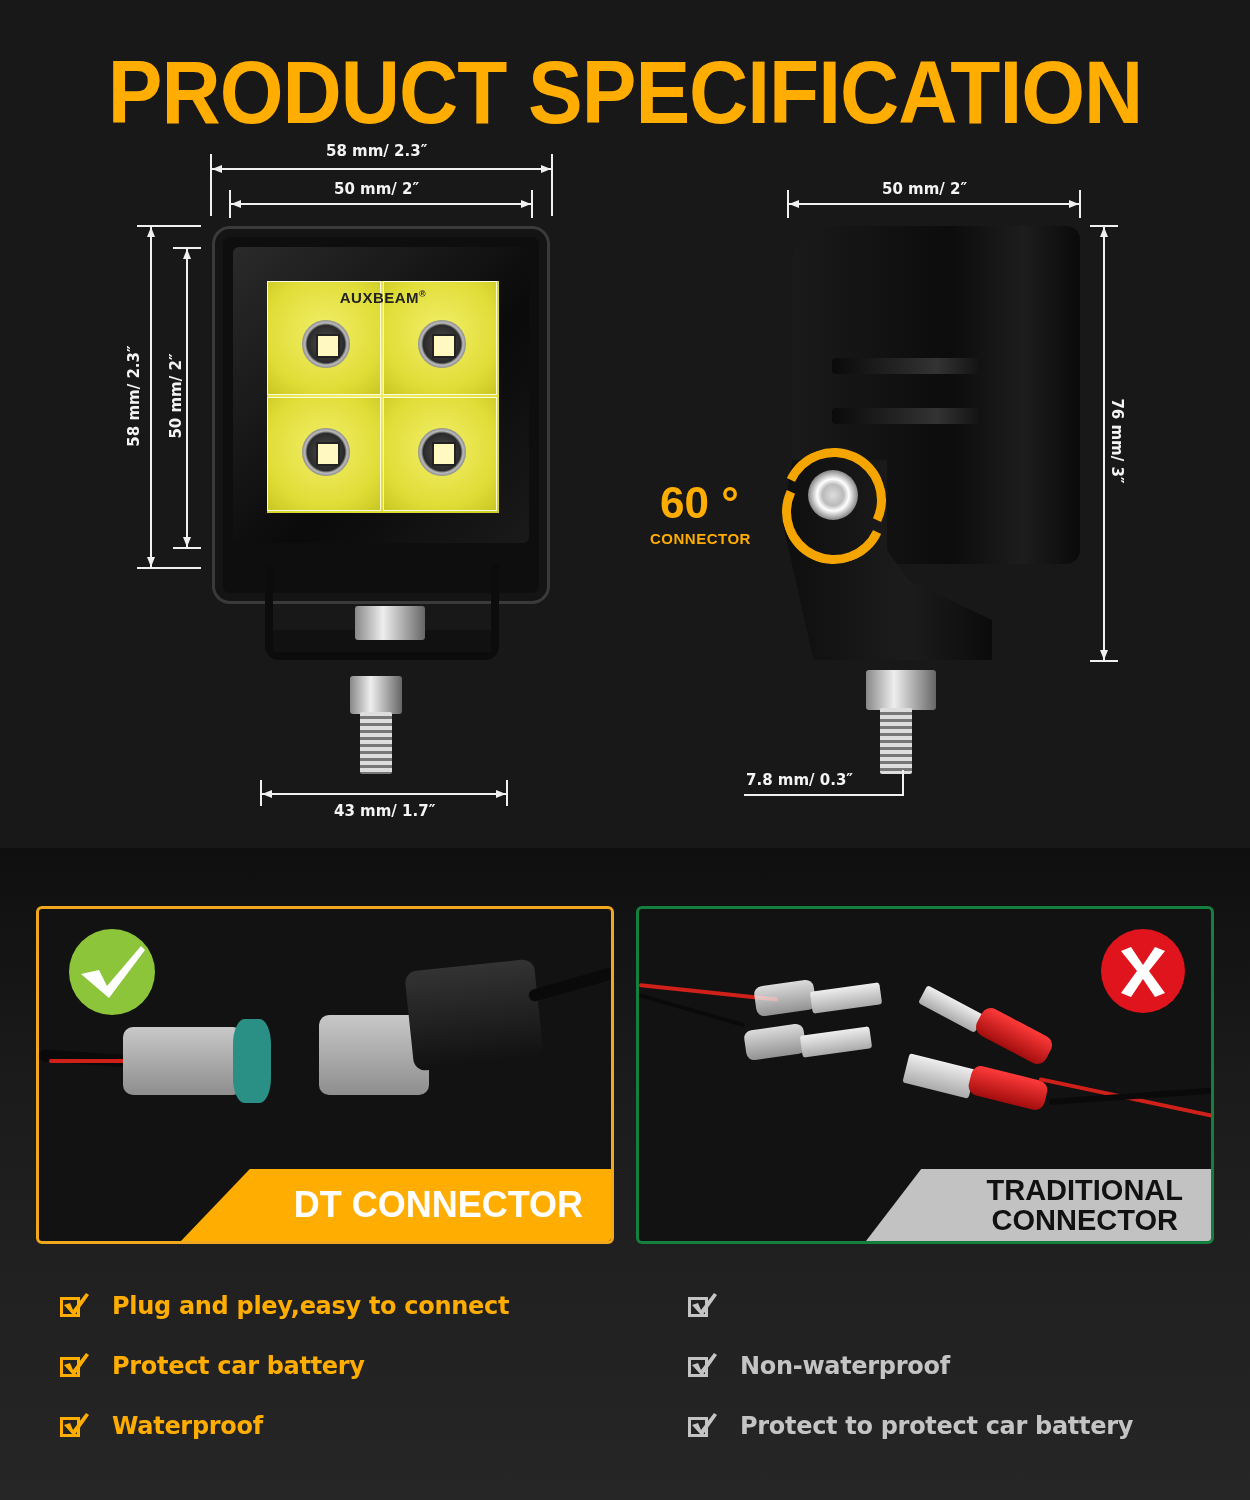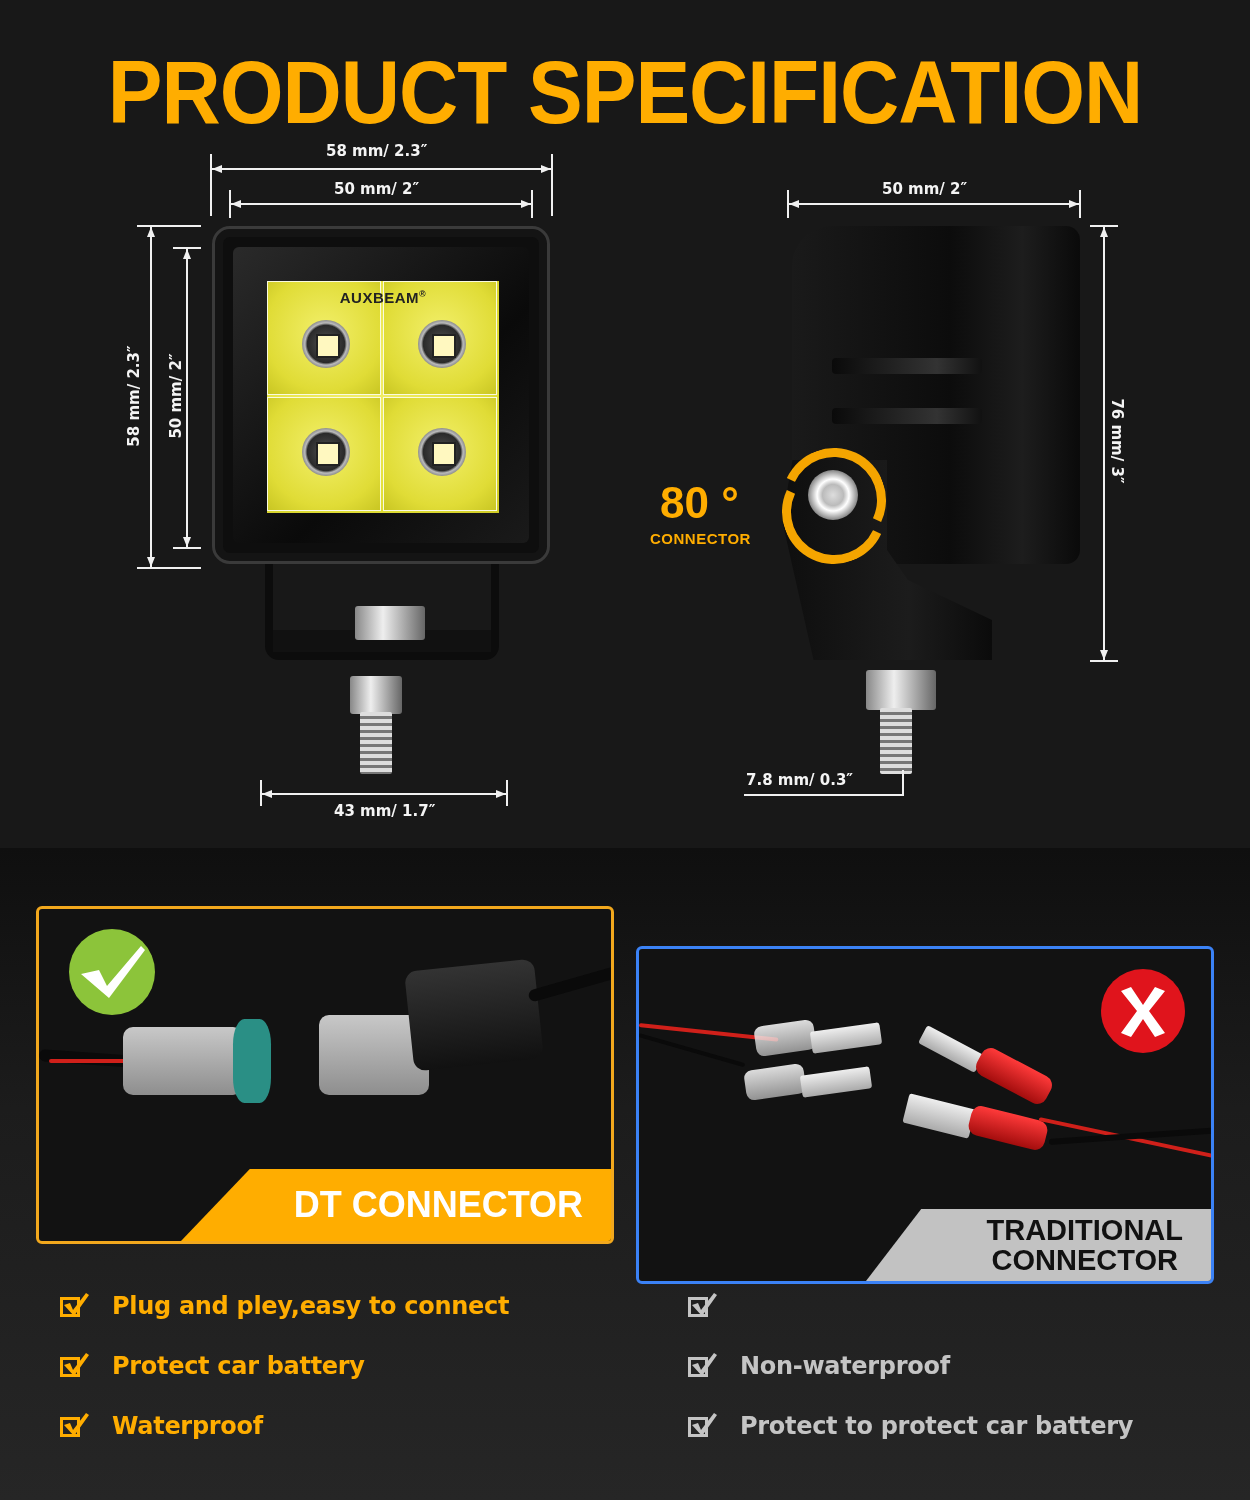--- a/index.html
+++ b/index.html
@@ -23,21 +23,21 @@
   .arrow-l { border-top: 4px solid transparent; border-bottom: 4px solid transparent; border-right: 10px solid #f0f0f0; }
   .arrow-r { border-top: 4px solid transparent; border-bottom: 4px solid transparent; border-left: 10px solid #f0f0f0; }
   .arrow-u { border-left: 4px solid transparent; border-right: 4px solid transparent; border-bottom: 10px solid #f0f0f0; }
   .arrow-d { border-left: 4px solid transparent; border-right: 4px solid transparent; border-top: 10px solid #f0f0f0; }
   .dim-label { position: absolute; font-family: "DejaVu Sans", sans-serif; font-weight: bold;
                font-size: 15px; color: #f4f4f4; white-space: nowrap; }
   .rot-ccw { transform: rotate(-90deg); transform-origin: center; }
   .rot-cw { transform: rotate(90deg); transform-origin: center; }
 
   
-  .light-front { position: absolute; left: 212px; top: 226px; width: 338px; height: 338px;
+  .light-front { position: absolute; left: 212px; top: 226px; width: 338px; height: 378px;
                  background: #0e0e0e; border-radius: 18px; border: 3px solid #3a3a3a;
                  box-shadow: inset 0 0 0 8px #141414; }
   .light-front .bezel { position: absolute; left: 18px; top: 18px; width: 296px; height: 296px;
                  background: linear-gradient(135deg, #2a2a2a, #0a0a0a 60%, #1a1a1a); border-radius: 6px; }
   .lens { position: absolute; left: 52px; top: 52px; width: 232px; height: 232px;
           background: radial-gradient(circle at 40% 40%, #f4f070 0%, #e4e23a 60%, #cfcb24 100%); }
   .lens .cell { position: absolute; width: 114px; height: 114px; border: 1px solid #fafae0;
                 background: radial-gradient(circle at 50% 45%, #f2ef6a 0%, #e0dc36 70%, #c9c623 100%); }
   .lens .led { position: absolute; left: 34px; top: 30px; width: 48px; height: 48px; border-radius: 50%;
                background: radial-gradient(circle, #555 0%, #2a2a2a 55%, #bbb 62%, #777 75%, #ccc 100%); }
@@ -67,21 +67,21 @@
   .rot-arrow { position: absolute; border: 9px solid #f5a500; border-radius: 50%; }
 
   .deg { position: absolute; left: 660px; top: 478px; font-family: "Liberation Sans", sans-serif; font-weight: 900;
          font-size: 44px; color: #ffad00; }
   .deg-sub { position: absolute; left: 650px; top: 530px; font-family: "Liberation Sans", sans-serif; font-weight: 900;
              font-size: 15px; color: #ffad00; letter-spacing: 0.5px; }
 
   
   .panel { position: absolute; top: 906px; width: 578px; height: 338px; background: #121212; border-radius: 6px; overflow: hidden; }
   .panel.good { left: 36px; border: 3px solid #f2a81d; }
-  .panel.bad { left: 636px; border: 3px solid #3b82f6; margin-top: 40px; }
+  .panel.bad { left: 636px; border: 3px solid #15803d; }
   .panel .banner { position: absolute; right: 0; bottom: 0; height: 72px; width: 430px;
                    clip-path: polygon(16% 0, 100% 0, 100% 100%, 0 100%); display: flex; align-items: center; justify-content: flex-end; padding-right: 28px; }
   .panel.good .banner { background: #ffad00; }
   .panel.bad .banner { background: #c2c2c2; width: 345px; }
   .banner-text { font-family: "Liberation Sans", sans-serif; font-weight: 900; font-size: 36px; line-height: 32px; text-align: center; }
   .panel.good .banner-text { color: #ffffff; }
   .panel.bad .banner-text { color: #111; font-size: 29px; line-height: 30px; }
 
   .badge { position: absolute; width: 86px; height: 86px; border-radius: 50%; display: flex; align-items: center; justify-content: center; }
   .badge.check { left: 30px; top: 20px; background: #8cc43a; }
@@ -191,21 +191,21 @@
     <div class="fin" style="left:40px;top:132px;width:150px;"></div>
     <div class="fin" style="left:40px;top:182px;width:150px;"></div>
   </div>
   <div class="side-bracket"></div>
   <div class="rot-arrow" style="left:782px;top:448px;width:104px;height:104px;border-color:#f5a500 #f5a500 transparent transparent;transform:rotate(-20deg);"></div>
   <div class="rot-arrow" style="left:782px;top:460px;width:104px;height:104px;border-color:transparent transparent #f5a500 #f5a500;transform:rotate(-20deg);"></div>
   <div class="knob"></div>
   <div class="nut" style="left:866px;top:670px;width:70px;height:40px;"></div>
   <div class="bolt" style="left:880px;top:708px;height:66px;"></div>
 
-  <div class="deg">80 °</div>
+  <div class="deg">60 °</div>
   <div class="deg-sub">CONNECTOR</div>
 
   <div>
     <div class="tick-h" style="left:1090px;top:225px;width:28px;"></div>
     <div class="tick-h" style="left:1090px;top:660px;width:28px;"></div>
     <div class="dim-v" style="left:1103px;top:227px;height:433px;"></div>
     <div class="arrow-u" style="left:1100px;top:227px;"></div>
     <div class="arrow-d" style="left:1100px;top:650px;"></div>
     <div class="dim-label rot-cw" style="left:1074px;top:432px;">76 mm/ 3″</div>
   </div>

